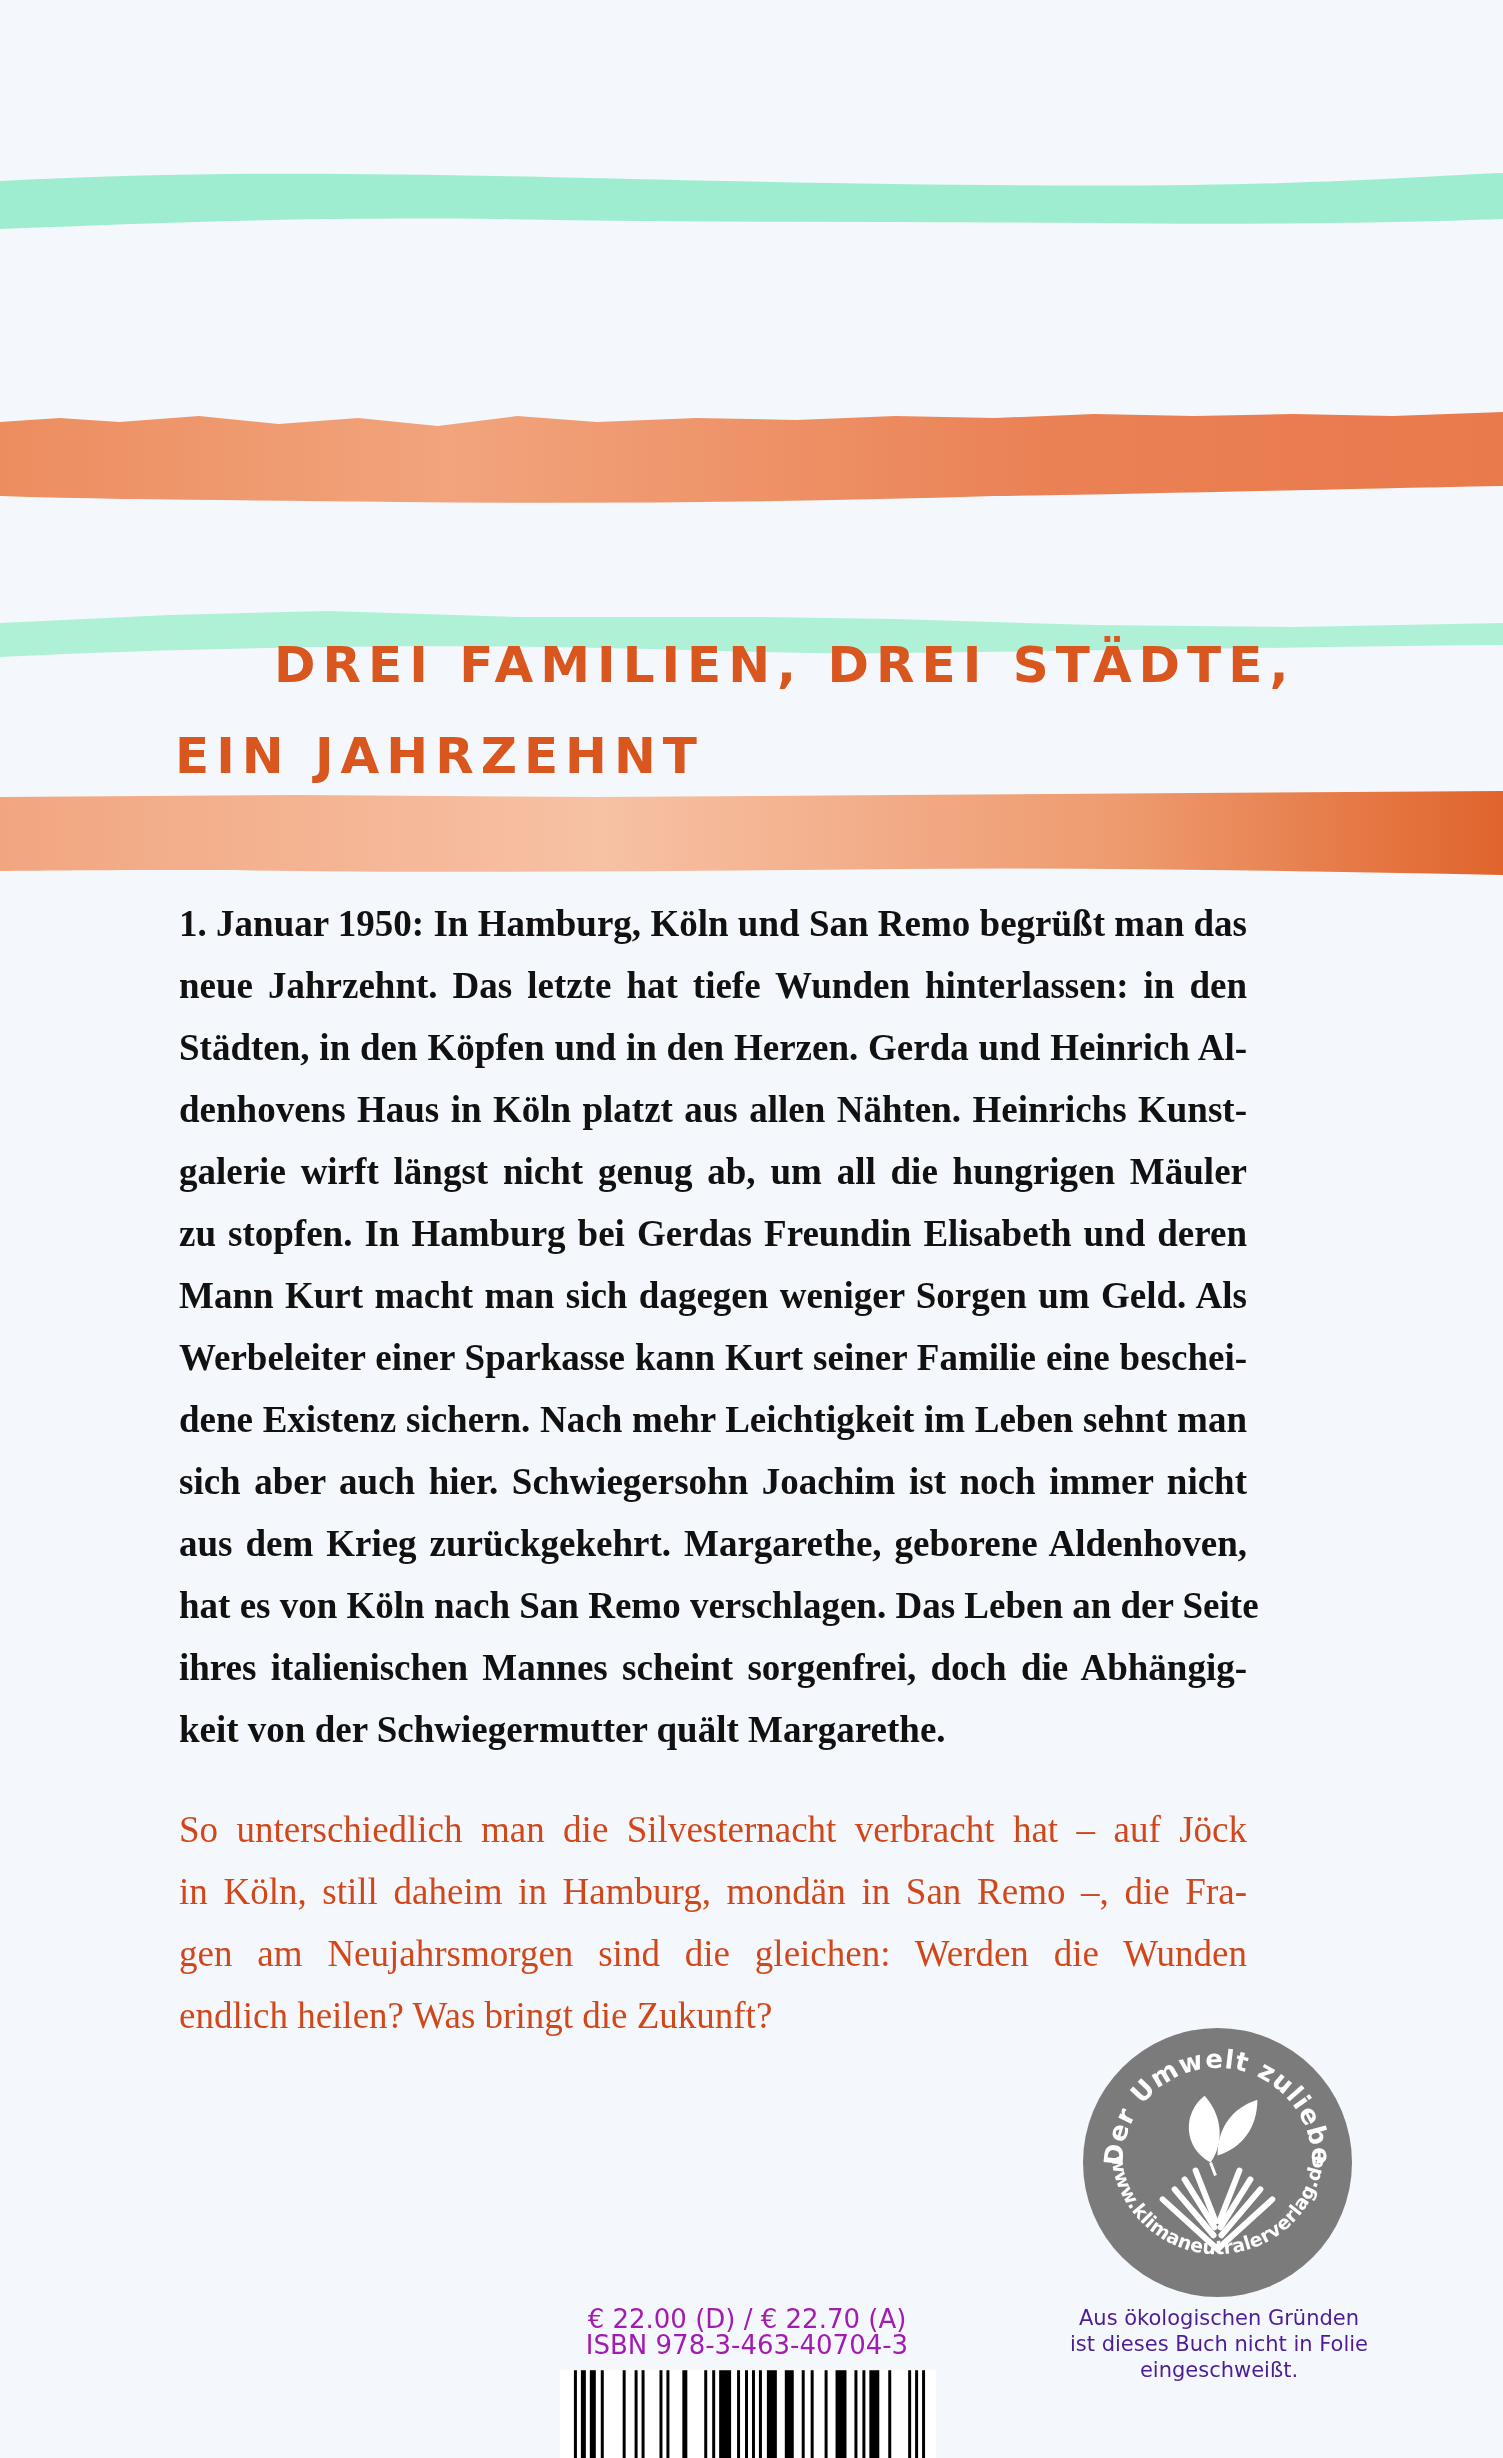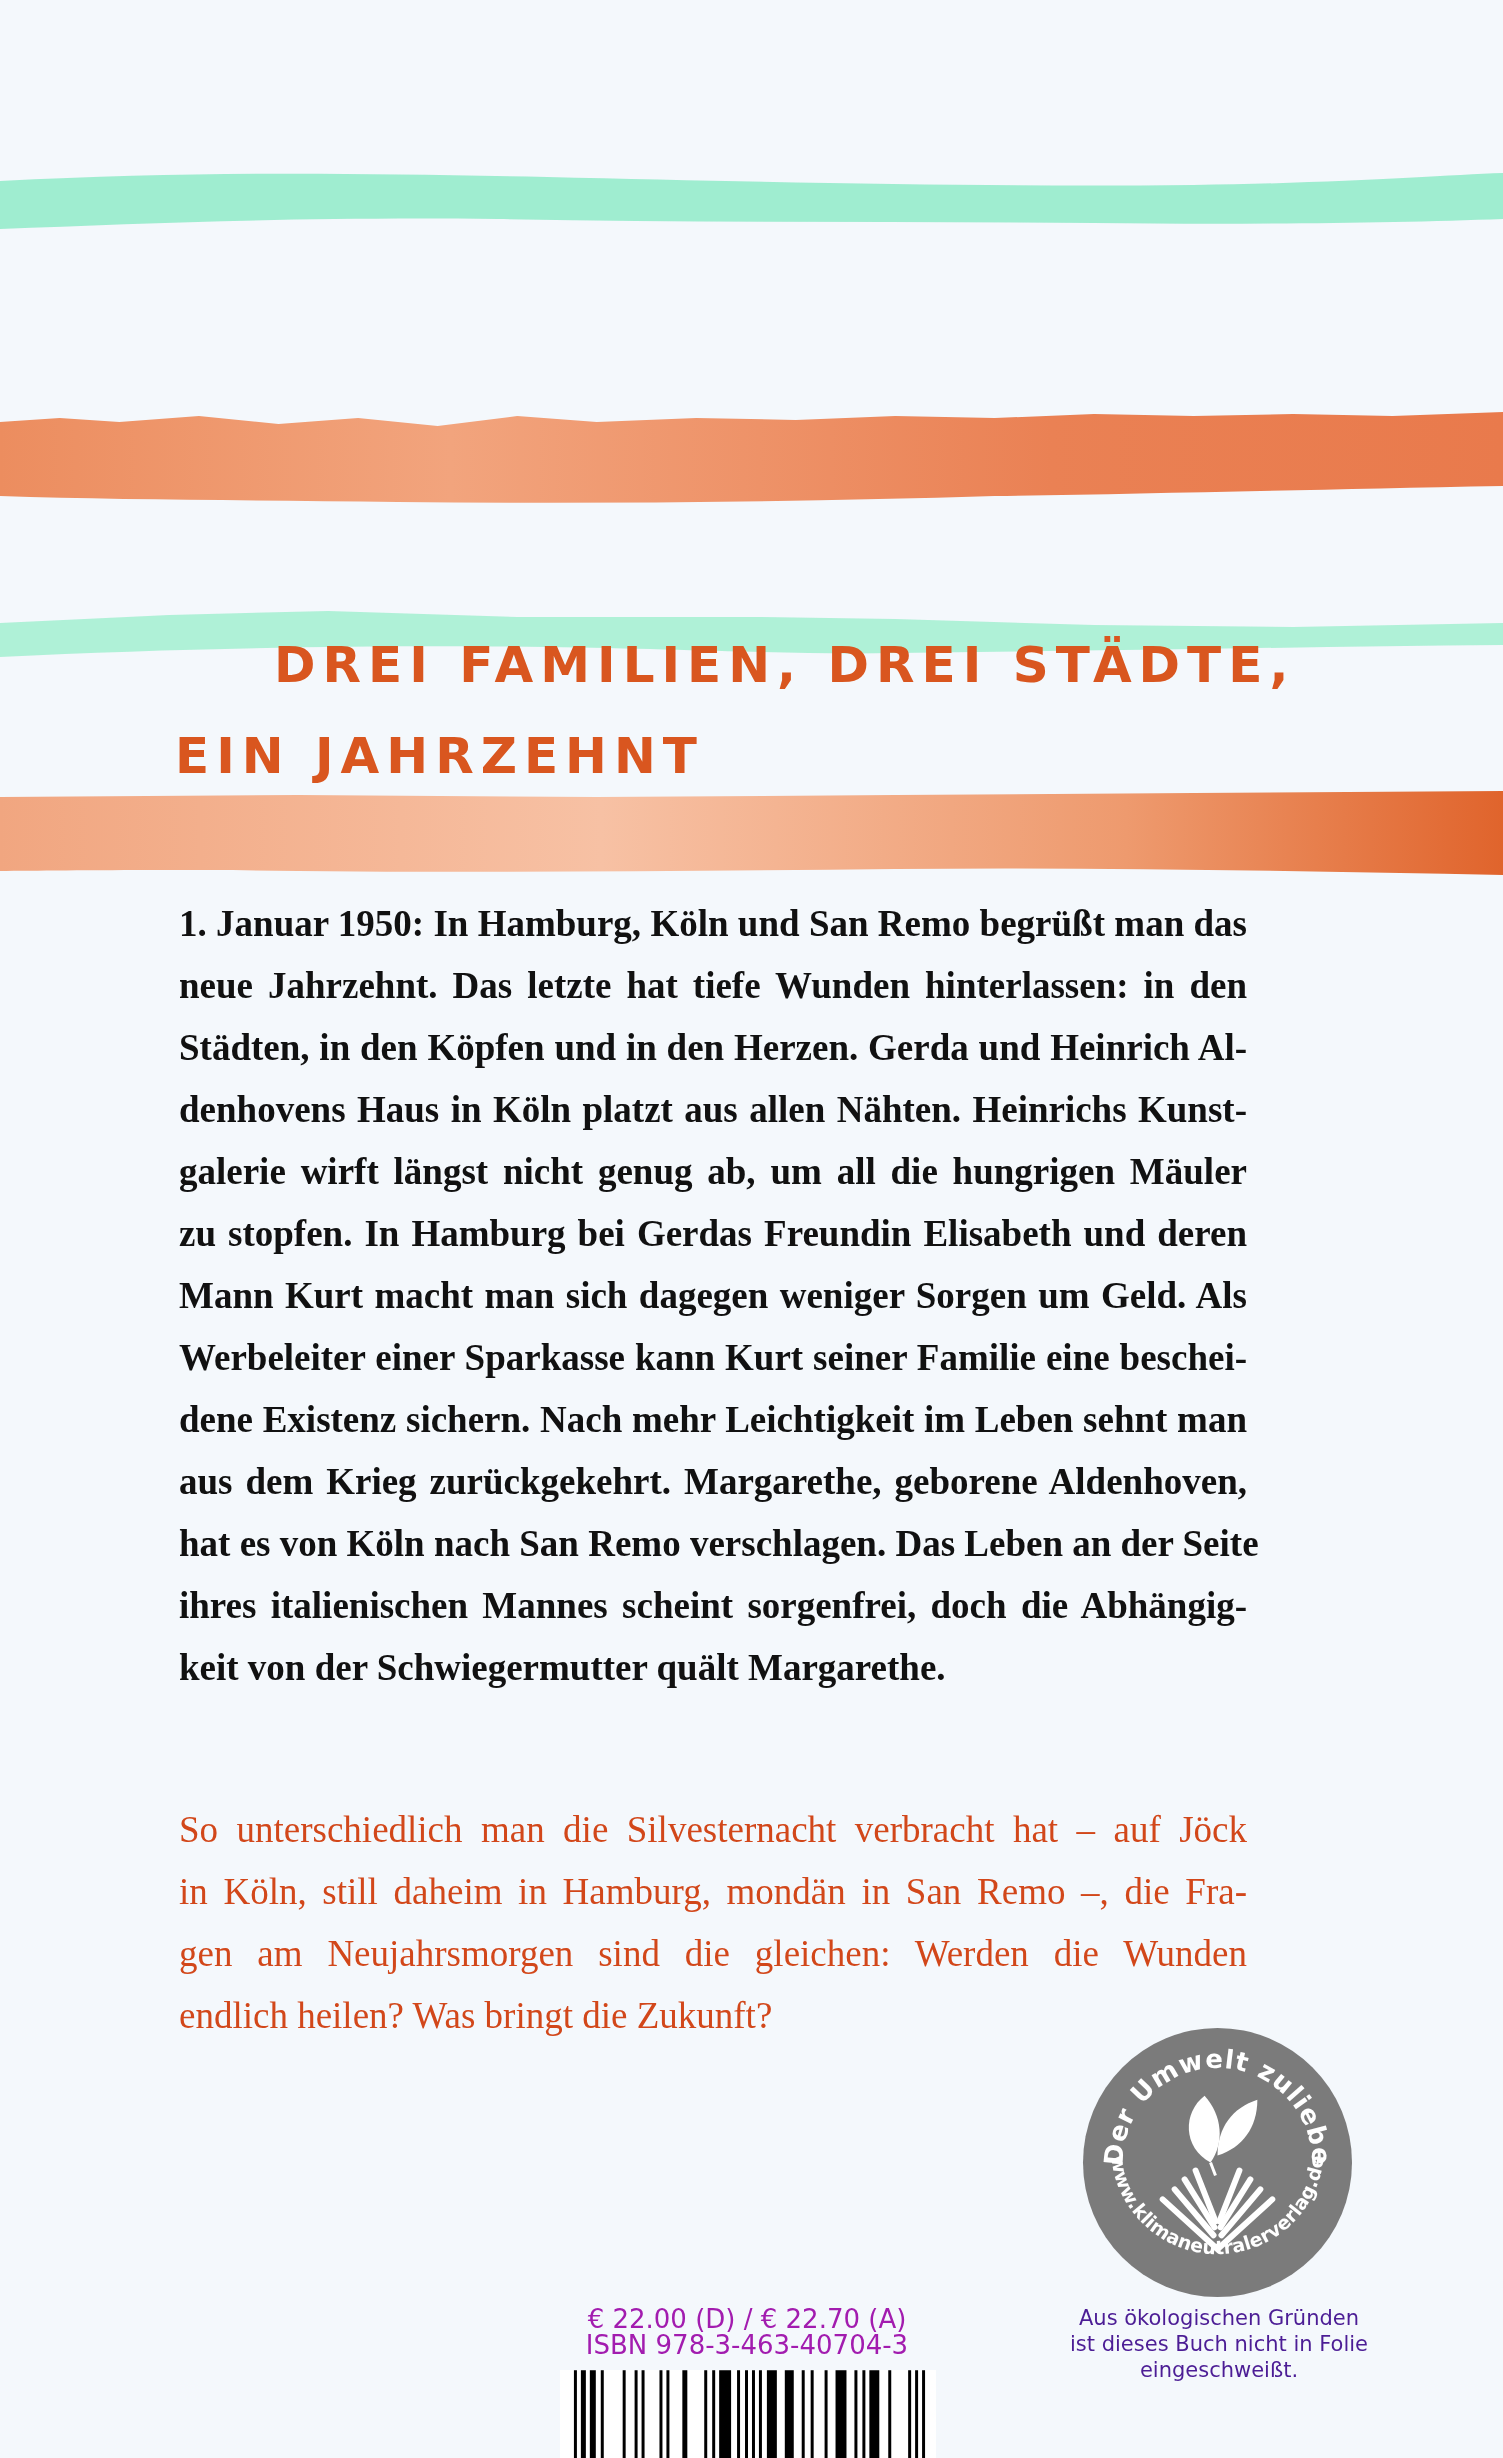--- a/index.html
+++ b/index.html
@@ -100,20 +100,21 @@
 <div class="body-text" id="para1">
   <span class="line">1. Januar 1950: In Hamburg, Köln und San Remo begrüßt man das</span>
   <span class="line">neue Jahrzehnt. Das letzte hat tiefe Wunden hinterlassen: in den</span>
   <span class="line">Städten, in den Köpfen und in den Herzen. Gerda und Heinrich Al-</span>
   <span class="line">denhovens Haus in Köln platzt aus allen Nähten. Heinrichs Kunst-</span>
   <span class="line">galerie wirft längst nicht genug ab, um all die hungrigen Mäuler</span>
   <span class="line">zu stopfen. In Hamburg bei Gerdas Freundin Elisabeth und deren</span>
   <span class="line">Mann Kurt macht man sich dagegen weniger Sorgen um Geld. Als</span>
   <span class="line">Werbeleiter einer Sparkasse kann Kurt seiner Familie eine beschei-</span>
   <span class="line">dene Existenz sichern. Nach mehr Leichtigkeit im Leben sehnt man</span>
+  <span class="line">sich aber auch hier. Schwiegersohn Joachim ist noch immer nicht</span>
   <span class="line">aus dem Krieg zurückgekehrt. Margarethe, geborene Aldenhoven,</span>
   <span class="line">hat es von Köln nach San Remo verschlagen. Das Leben an der Seite</span>
   <span class="line">ihres italienischen Mannes scheint sorgenfrei, doch die Abhängig-</span>
   <span class="line last">keit von der Schwiegermutter quält Margarethe.</span>
 </div>
 
 <div class="body-text" id="para2">
   <span class="line">So unterschiedlich man die Silvesternacht verbracht hat – auf Jöck</span>
   <span class="line">in Köln, still daheim in Hamburg, mondän in San Remo –, die Fra-</span>
   <span class="line">gen am Neujahrsmorgen sind die gleichen: Werden die Wunden</span>

